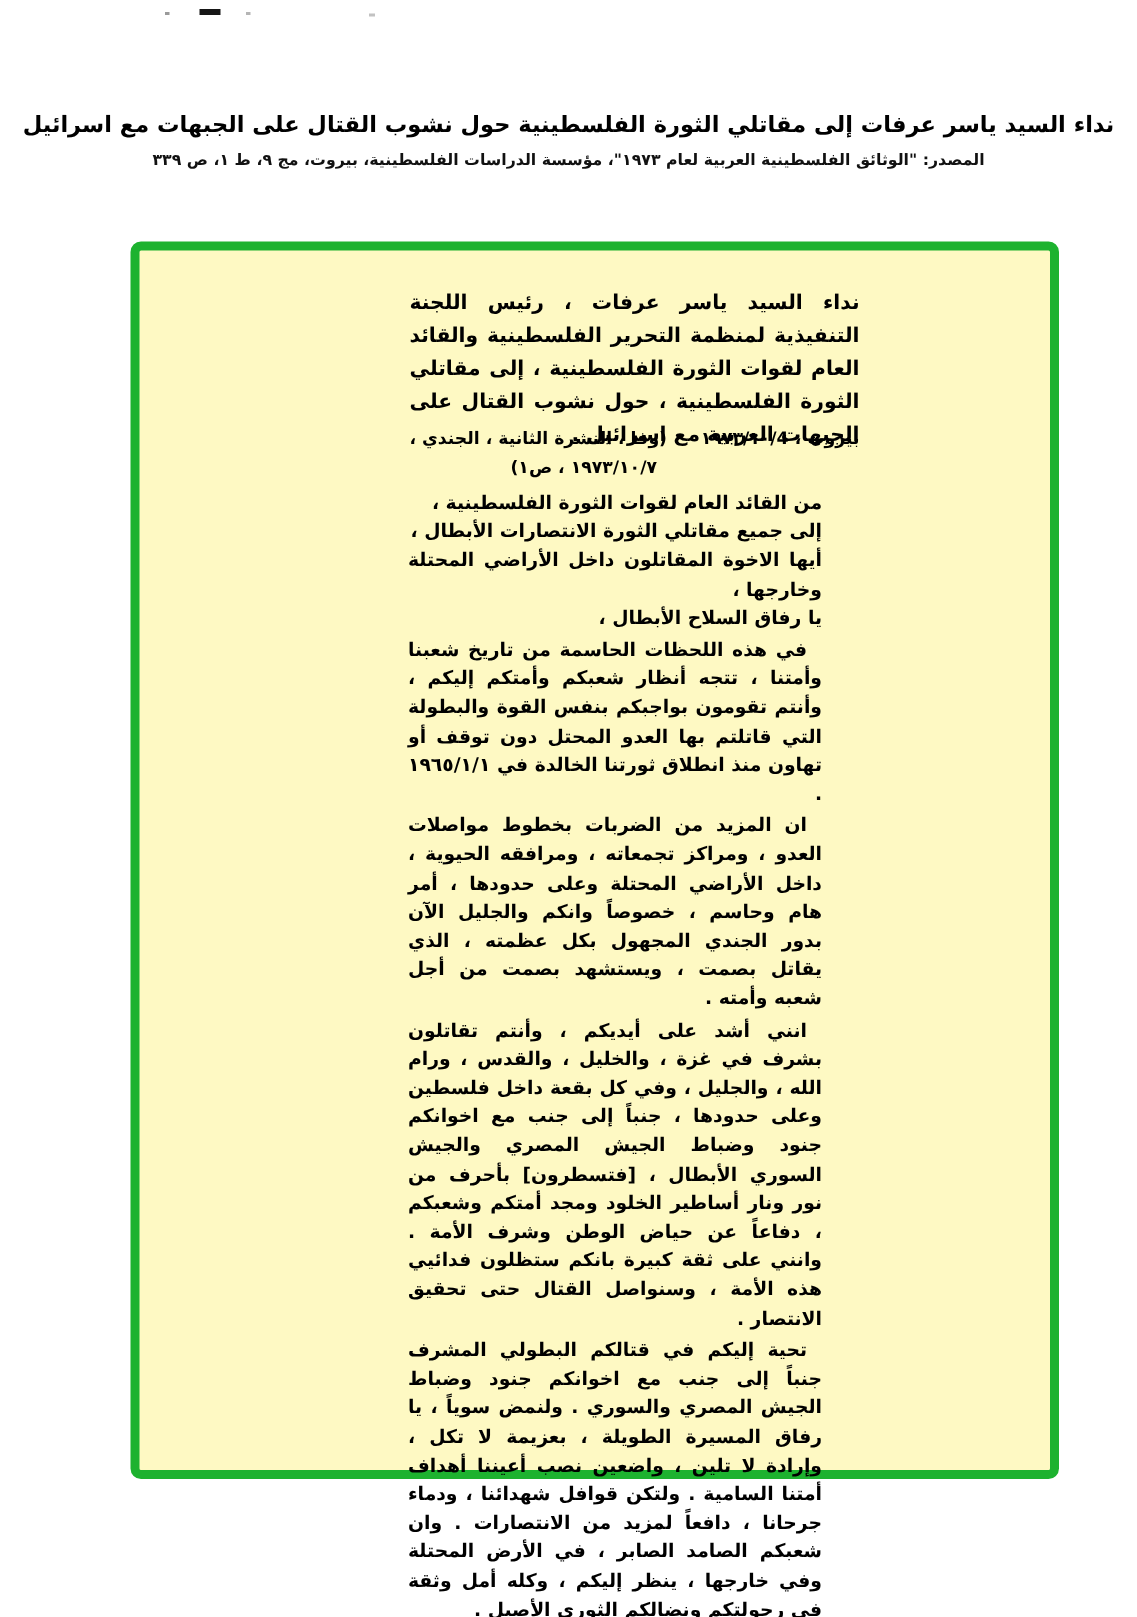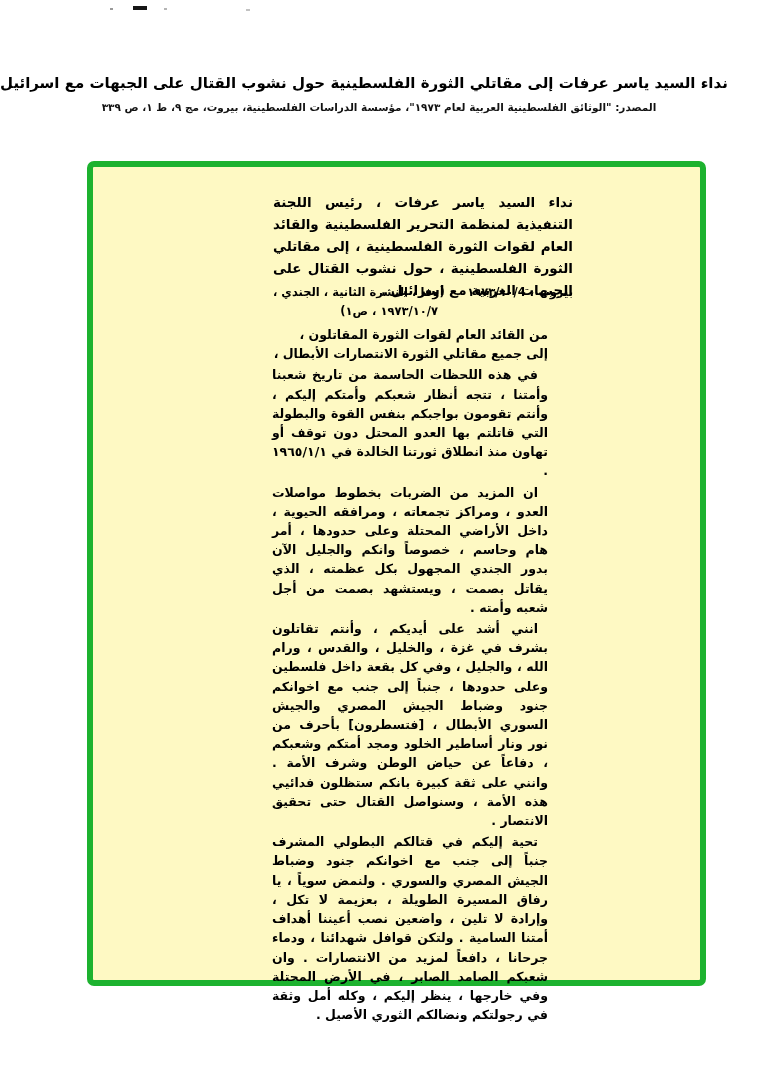--- a/index.html
+++ b/index.html
@@ -2,21 +2,21 @@
 <html lang="ar"><head>
 <meta charset="utf-8">
 <style>
   html,body{margin:0;padding:0;}
   body{
     width:758px;height:1078px;position:relative;background:#ffffff;
     font-family:"DejaVu Sans",sans-serif;color:#000;overflow:hidden;
   }
   .artifact{position:absolute;}
   .page-title{
-    position:absolute;top:74px;left:0;width:758px;text-align:left;
+    position:absolute;top:74px;left:0;width:758px;text-align:center;
     direction:rtl;font-size:15px;font-weight:bold;letter-spacing:0;
   }
   .page-source{
     position:absolute;top:101px;left:0;width:758px;text-align:center;
     direction:rtl;font-size:10.5px;font-weight:bold;color:#111;
   }
   .doc-frame{
     position:absolute;left:87px;top:161px;width:579px;height:813px;
     border:6px solid #ef4444;border-radius:7px;background:#fef9c3;padding-left:28px;
   }
@@ -54,22 +54,24 @@
 
   <div class="doc-dateline">
     <div class="dl-row1">
       <span>بيروت ، ١٩٧٣/١٠/4</span>
       <span>(وفا ، النشرة الثانية ، الجندي ،</span>
     </div>
     <div class="dl-row2">١٩٧٣/١٠/٧ ، ص١)</div>
   </div>
 
   <div class="doc-body">
-    <div class="sal-line">من القائد العام لقوات الثورة المقاتلون ،</div>
+    <div class="sal-line">من القائد العام لقوات الثورة الفلسطينية ،</div>
     <div class="sal-line">إلى جميع مقاتلي الثورة الانتصارات الأبطال ،</div>
+    <div class="sal-line">أيها الاخوة المقاتلون داخل الأراضي المحتلة وخارجها ،</div>
+    <div class="sal-line">يا رفاق السلاح الأبطال ،</div>
 
     <p class="para">في هذه اللحظات الحاسمة من تاريخ شعبنا وأمتنا ، تتجه أنظار شعبكم وأمتكم إليكم ، وأنتم تقومون بواجبكم بنفس القوة والبطولة التي قاتلتم بها العدو المحتل دون توقف أو تهاون منذ انطلاق ثورتنا الخالدة في ١٩٦٥/١/١ .</p>
     <p class="para">ان المزيد من الضربات بخطوط مواصلات العدو ، ومراكز تجمعاته ، ومرافقه الحيوية ، داخل الأراضي المحتلة وعلى حدودها ، أمر هام وحاسم ، خصوصاً وانكم والجليل الآن بدور الجندي المجهول بكل عظمته ، الذي يقاتل بصمت ، ويستشهد بصمت من أجل شعبه وأمته .</p>
     <p class="para">انني أشد على أيديكم ، وأنتم تقاتلون بشرف في غزة ، والخليل ، والقدس ، ورام الله ، والجليل ، وفي كل بقعة داخل فلسطين وعلى حدودها ، جنباً إلى جنب مع اخوانكم جنود وضباط الجيش المصري والجيش السوري الأبطال ، [فتسطرون] بأحرف من نور ونار أساطير الخلود ومجد أمتكم وشعبكم ، دفاعاً عن حياض الوطن وشرف الأمة . وانني على ثقة كبيرة بانكم ستظلون فدائيي هذه الأمة ، وسنواصل القتال حتى تحقيق الانتصار .</p>
     <p class="para">تحية إليكم في قتالكم البطولي المشرف جنباً إلى جنب مع اخوانكم جنود وضباط الجيش المصري والسوري . ولنمض سوياً ، يا رفاق المسيرة الطويلة ، بعزيمة لا تكل ، وإرادة لا تلين ، واضعين نصب أعيننا أهداف أمتنا السامية . ولتكن قوافل شهدائنا ، ودماء جرحانا ، دافعاً لمزيد من الانتصارات . وان شعبكم الصامد الصابر ، في الأرض المحتلة وفي خارجها ، ينظر إليكم ، وكله أمل وثقة في رجولتكم ونضالكم الثوري الأصيل .</p>
 
   </div>
 
 </div>
 

